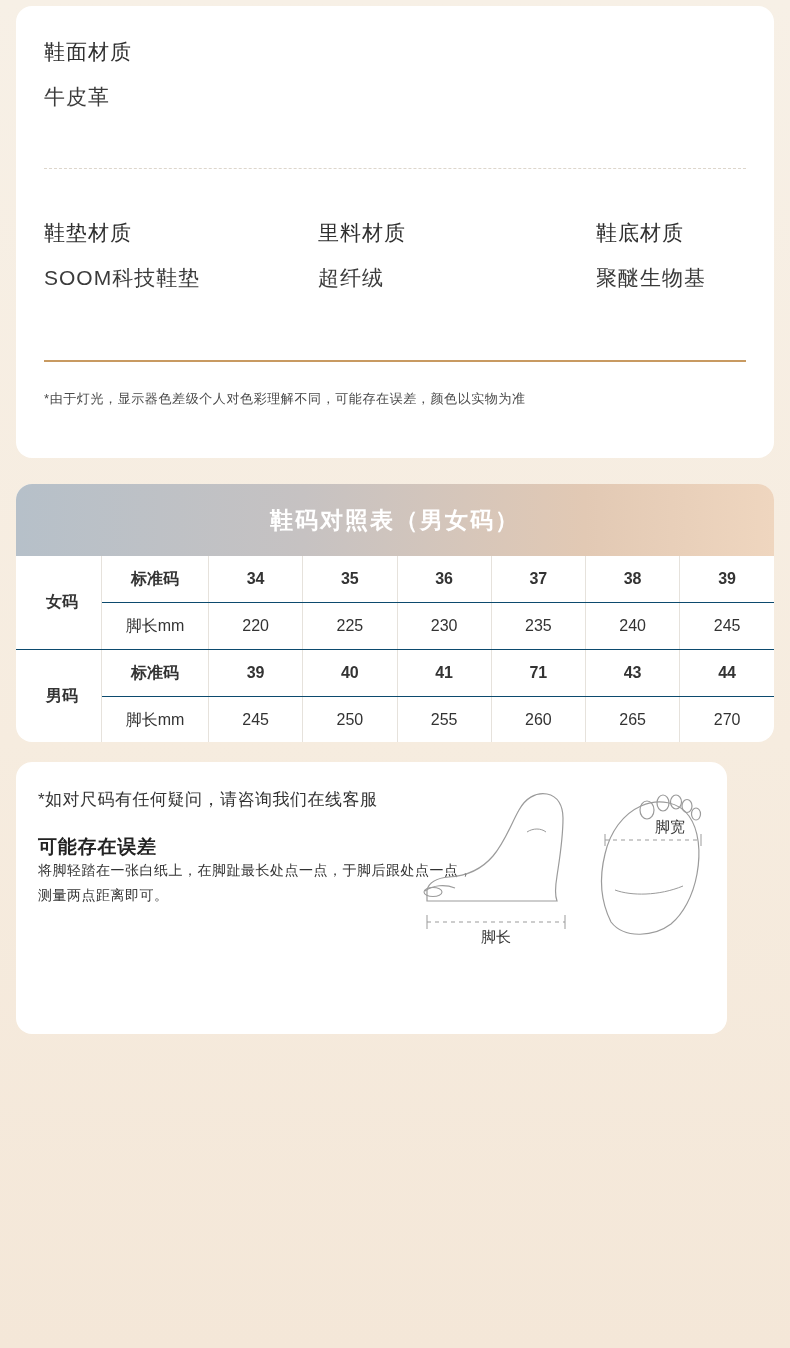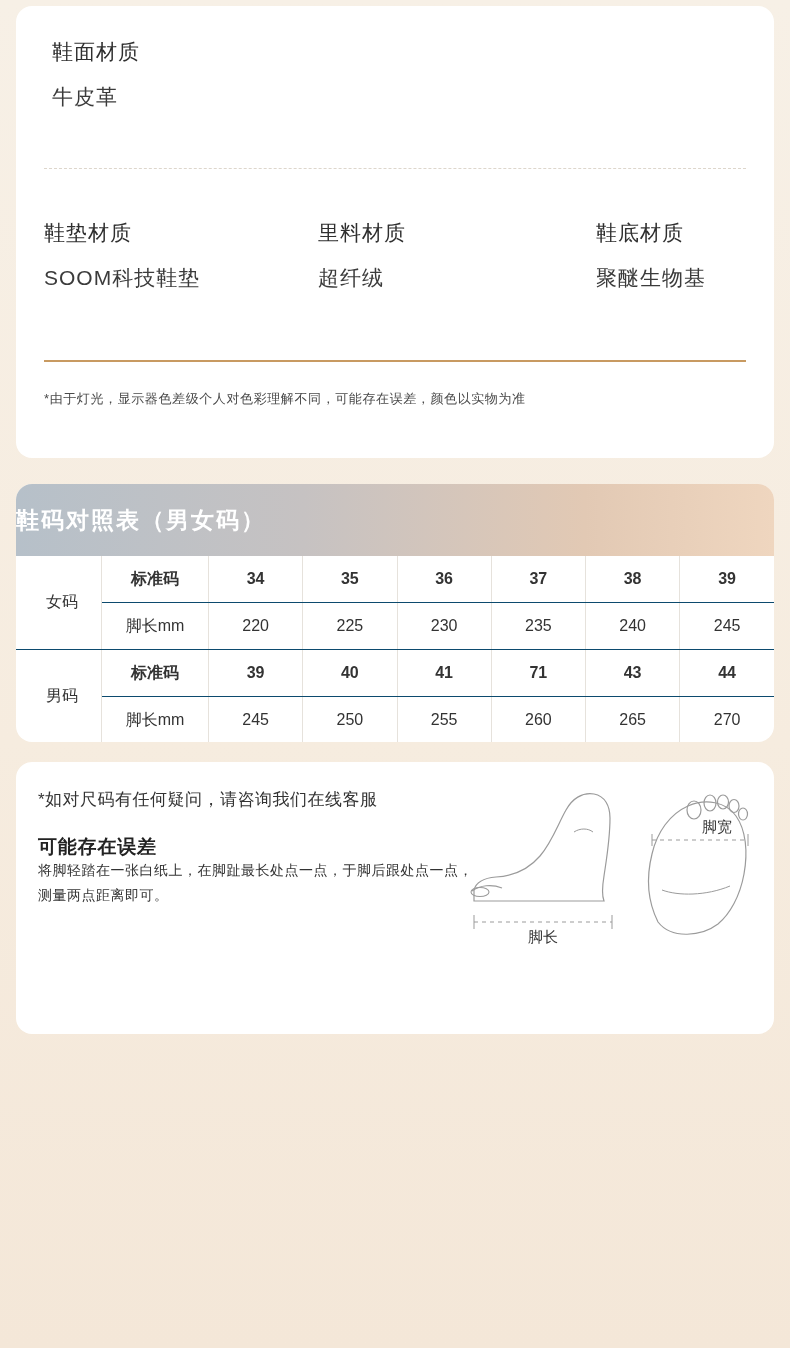--- a/index.html
+++ b/index.html
@@ -41,21 +41,21 @@
     letter-spacing: 1px;
     line-height: 1.1;
   }
   .mat-value {
     font-size: 21px;
     color: #3b3b3b;
     letter-spacing: 1px;
     line-height: 1.1;
     margin-top: 22px;
   }
-  #upper-block { left: 36px; top: 34px; }
+  #upper-block { left: 28px; top: 34px; }
   .divider-dashed {
     position: absolute;
     left: 28px;
     top: 162px;
     width: 702px;
     border-top: 1px dashed #ddd6cc;
   }
   #insole-block { left: 28px; top: 215px; }
   #lining-block { left: 302px; top: 215px; }
   #outsole-block { left: 580px; top: 215px; }
@@ -82,20 +82,21 @@
     top: 484px;
     width: 758px;
     height: 258px;
     overflow: hidden;
   }
   #size-header {
     height: 72px;
     background: linear-gradient(90deg, #b6c0c9 0%, #c6c2c2 38%, #e2c9b4 75%, #efd6bf 100%);
     display: flex;
     align-items: center;
+    justify-content: center;
   }
   #size-header-title {
     font-size: 23px;
     font-weight: bold;
     color: #ffffff;
     letter-spacing: 2px;
   }
   table.size-table {
     width: 100%;
     border-collapse: collapse;
@@ -107,21 +108,21 @@
     text-align: center;
     height: 44px;
     font-size: 16px;
     color: #333;
   }
   table.size-table td:last-child { border-right: none; }
   table.size-table tr.last-row td { border-bottom: none; }
   td.gender-cell {
     width: 76px;
     font-size: 18px;
-    font-weight: normal;
+    font-weight: bold;
     color: #2d2d2d;
     border-right: 1px solid #e6e2dc;
     padding-left: 8px;
   }
   td.row-label {
     width: 104px;
     font-size: 16px;
     font-weight: bold;
     color: #2d2d2d;
   }
@@ -132,22 +133,23 @@
   }
   td.len-val {
     font-size: 16px;
     color: #3c3c3c;
   }
 
   
   #measure-card {
     left: 16px;
     top: 762px;
-    width: 758px;
+    width: 679px;
     height: 272px;
+    padding-left: 32px;
   }
   #service-note {
     position: absolute;
     left: 22px;
     top: 26px;
     font-size: 17px;
     color: #333;
     letter-spacing: 0.5px;
   }
   #measure-title {

